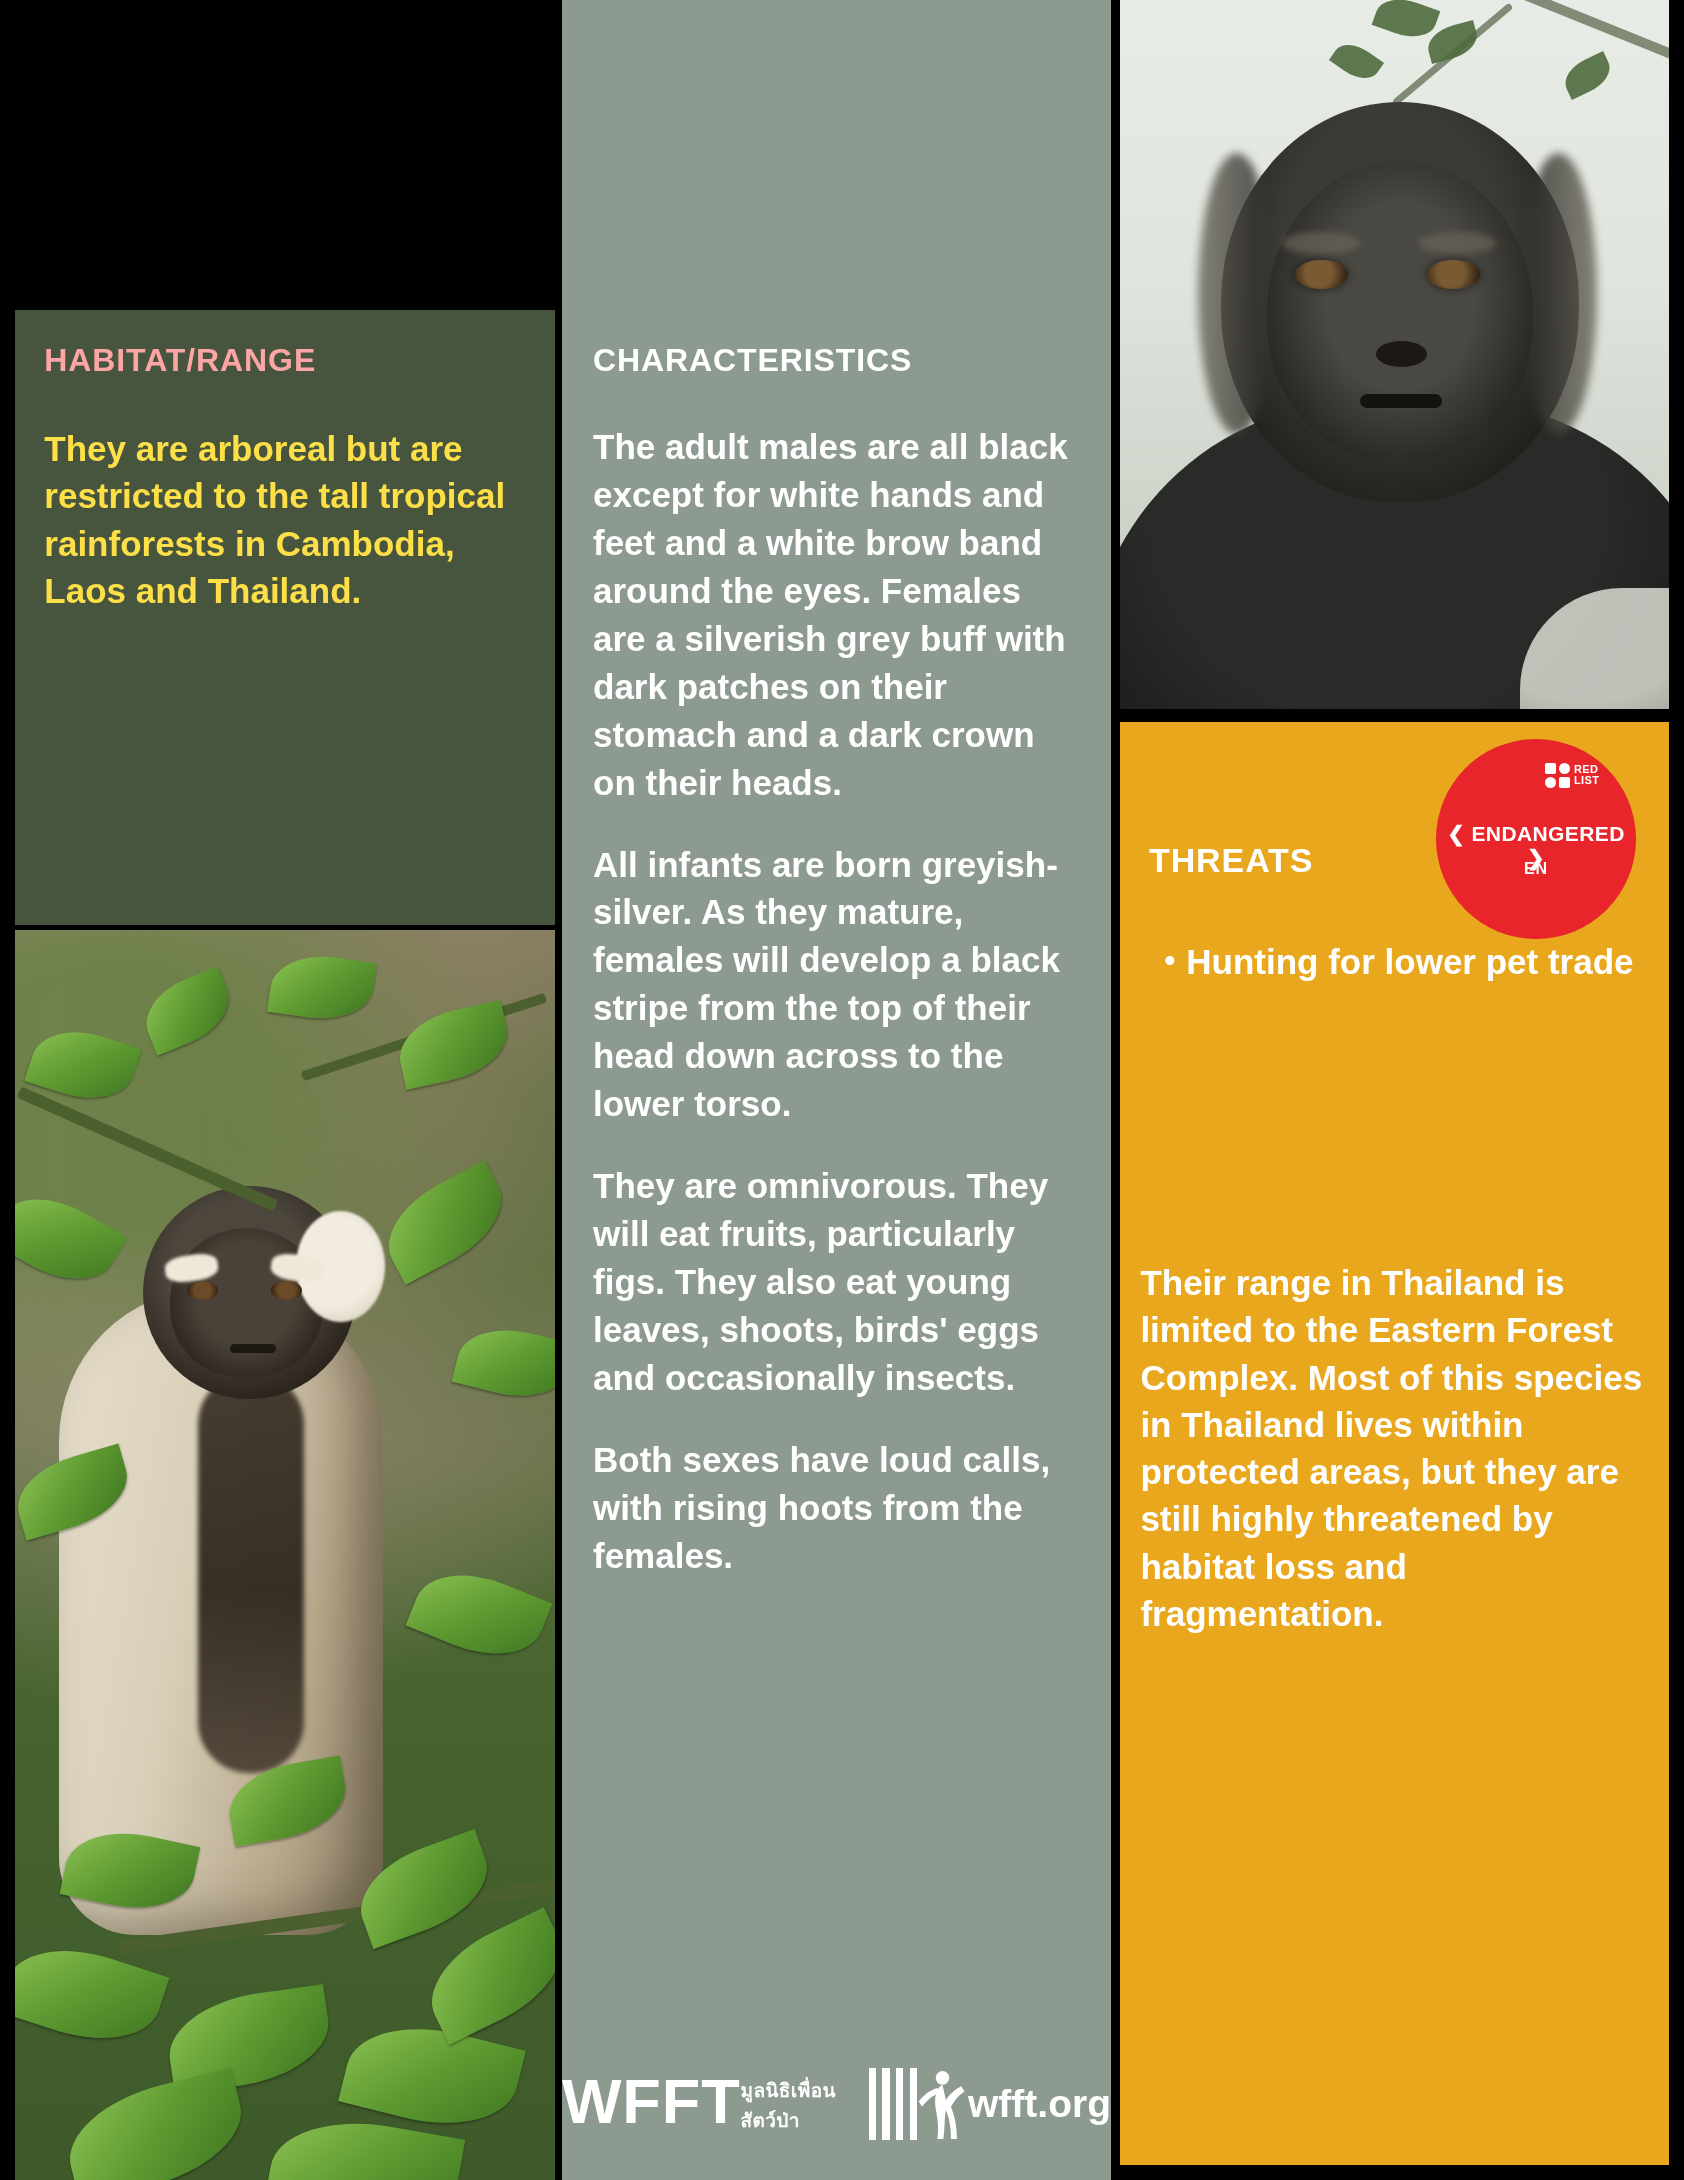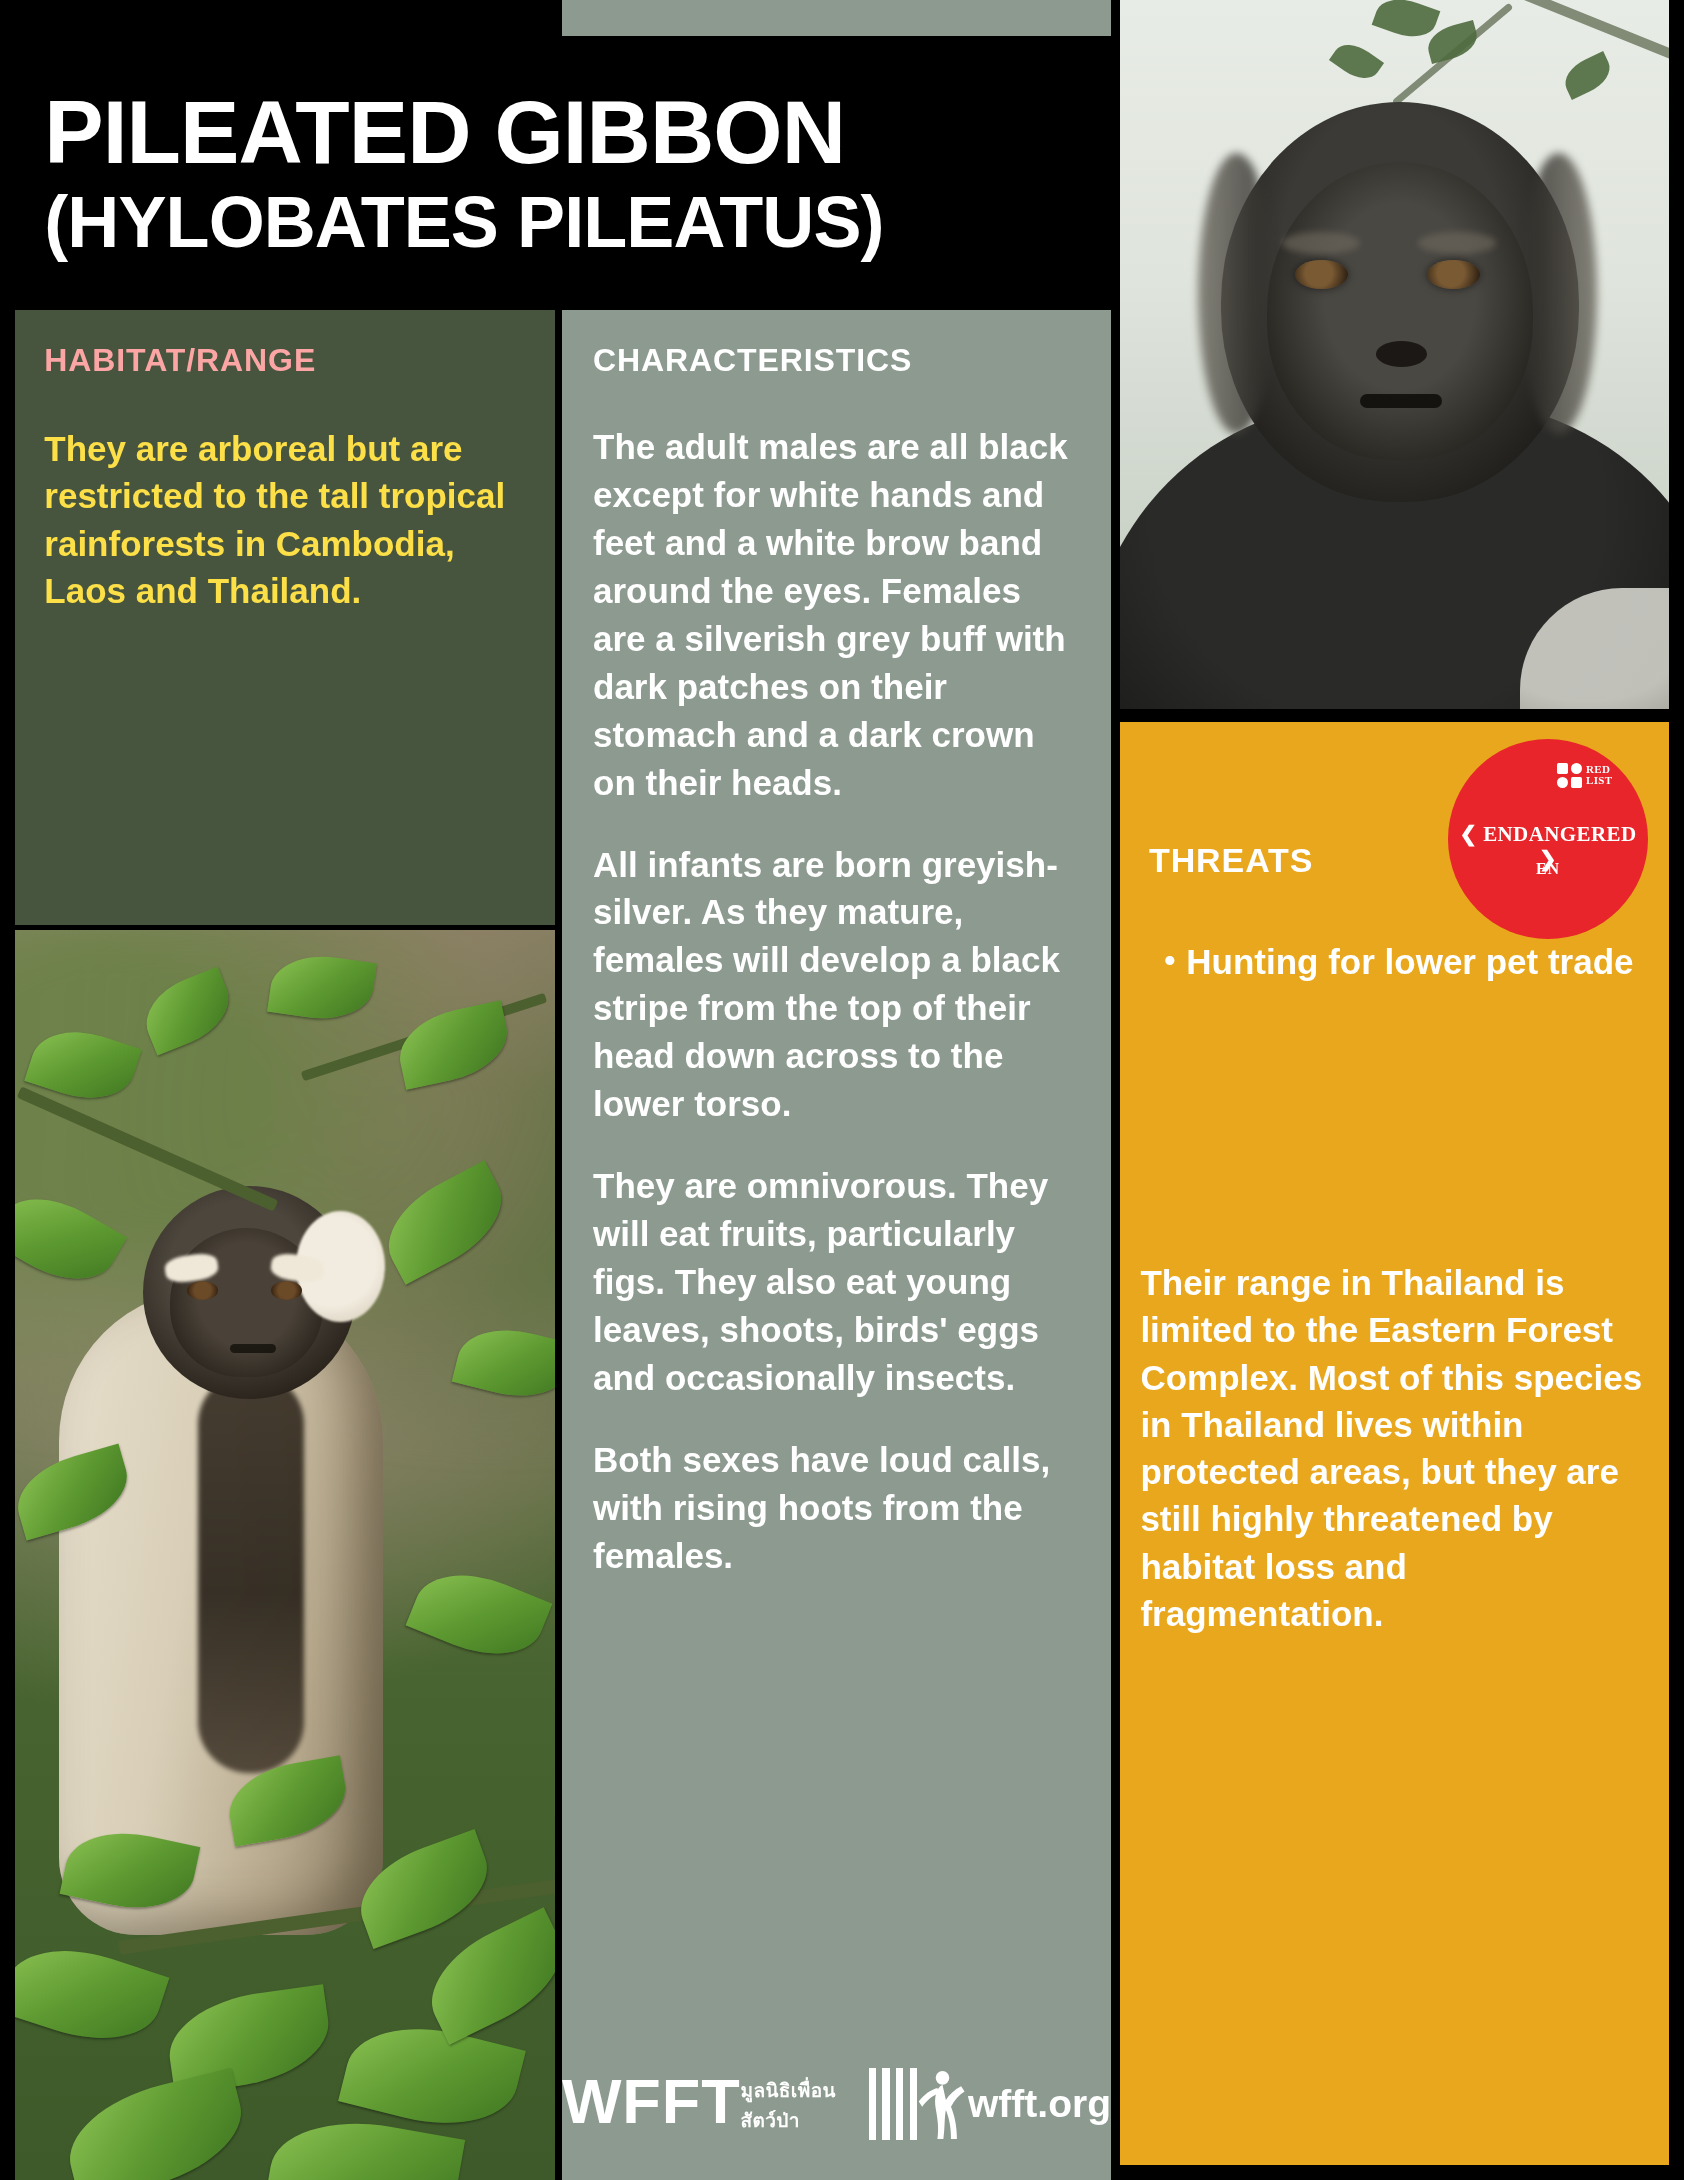--- a/index.html
+++ b/index.html
@@ -461,28 +461,27 @@
     color: #ffffff;
     font-size: 35px;
     font-weight: bold;
     line-height: 1.35;
     margin: 0;
   }
 
   
   .redlist-badge {
     position: absolute;
-    left: 328px;
+    left: 316px;
     top: 17px;
     width: 200px;
     height: 200px;
     border-radius: 50%;
     background: #e8252a;
     color: #ffffff;
-    font-family: Liberation Serif, serif;
   }
   .rl-logo {
     position: absolute;
     left: 109px;
     top: 24px;
     display: flex;
     align-items: center;
     gap: 4.3px;
   }
   .rl-icons {
@@ -525,24 +524,20 @@
     letter-spacing: 0.9px;
   }
 </style>
 </head>
 <body>
 
 <div class="poster">
 
   <div class="mid-top-strip"></div>
 
-  <div class="title-block">
-    <div class="title-line l1">PILEATED GIBBON</div>
-    <div class="title-line l2">(HYLOBATES PILEATUS)</div>
-  </div>
 
   <div class="habitat-panel">
     <div class="panel-heading">HABITAT/RANGE</div>
     <p class="panel-body">They are arboreal but are restricted to the tall tropical rainforests in Cambodia, Laos and Thailand.</p>
   </div>
 
   <div class="photo-foliage">
     <div class="foliage-sky"></div>
     <div class="foliage-blur"></div>
 

